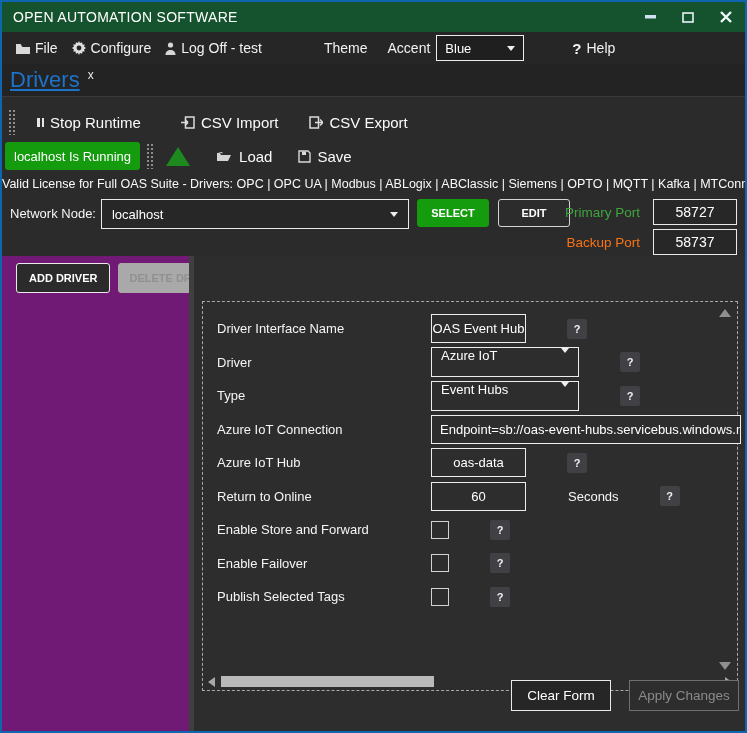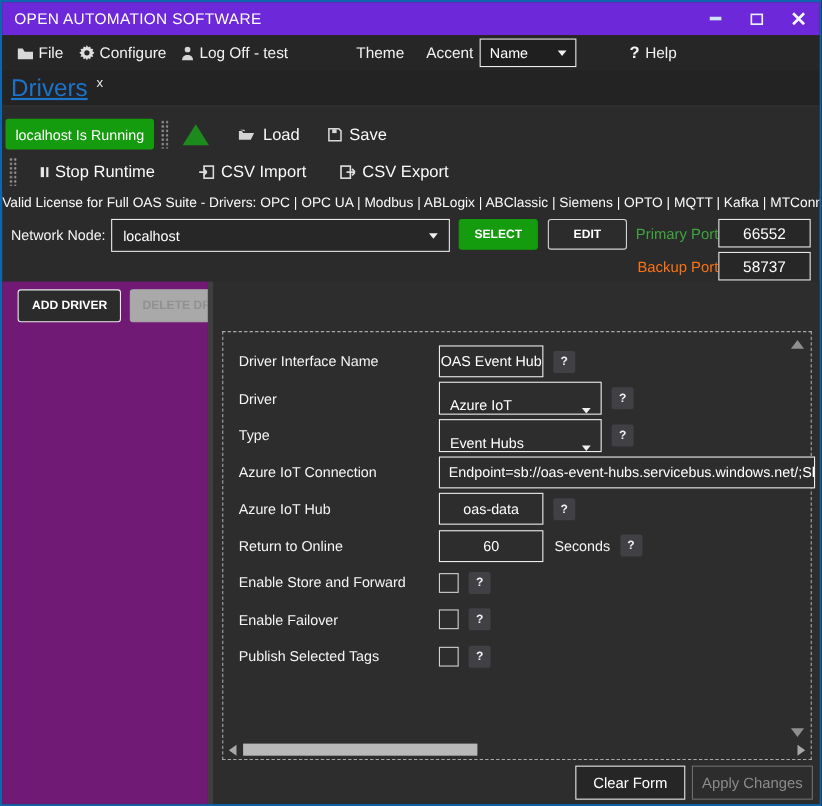--- a/index.html
+++ b/index.html
@@ -1,20 +1,20 @@
 <!DOCTYPE html>
 <html><head>
 <meta charset="utf-8">
 <style>
   * { margin:0; padding:0; box-sizing:border-box; font-family:"Liberation Sans", sans-serif; }
   body { background:#111; width:747px; height:733px; overflow:hidden; }
   .window { width:747px; height:733px; border:2px solid #0f65ae; background:#2b2b2b; display:flex; flex-direction:column; }
 
   
-  .titlebar { height:30px; background:#6d28d9; display:flex; align-items:center; flex:none; }
+  .titlebar { height:30px; background:#14532d; display:flex; align-items:center; flex:none; }
   .title-text { color:#fff; font-size:14px; padding-left:11px; letter-spacing:.3px; }
   .win-controls { margin-left:auto; display:flex; height:100%; }
   .win-btn { width:38px; height:100%; display:flex; align-items:center; justify-content:center; cursor:default; }
 
   
   .menubar { height:32px; background:#262626; display:flex; align-items:center; color:#f2f2f2; font-size:14px; flex:none; }
   .menu-item { display:flex; align-items:center; gap:5px; margin-left:14px; }
   .menu-label { margin-left:20px; }
   .accent-select { margin-left:6px; width:88px; height:26px; border:1px solid #ececec; display:flex; align-items:center; padding:0 8px; font-size:13px; color:#fff; justify-content:space-between; background:#1f1f1f; }
   .caret-down { width:0; height:0; border-left:4px solid transparent; border-right:4px solid transparent; border-top:5px solid #efefef; }
@@ -40,56 +40,56 @@
   
   .license { text-align:center; color:#fafafa; font-size:12.5px; padding:4px 0 5px 0; white-space:nowrap; overflow:hidden; flex:none; }
 
   
   .network { position:relative; height:60px; flex:none; padding:3px 0 0 8px; display:flex; align-items:flex-start; }
   .net-label { color:#f5f5f5; font-size:13px; line-height:30px; }
   .node-select { width:308px; height:30px; border:1px solid #e9e9e9; margin-left:5px; display:flex; align-items:center; justify-content:space-between; padding:12px 10px; color:#fff; font-size:13px; background:#272727; }
   .btn-green { margin-left:8px; width:72px; height:28px; background:#149b0e; border:1px solid #149b0e; border-radius:3px; color:#fff; font-weight:bold; font-size:11px; display:flex; align-items:center; justify-content:center; }
   .btn-dark { margin-left:9px; width:72px; height:28px; background:#2c2c2c; border:1px solid #d4d4d4; border-radius:3px; color:#fff; font-weight:bold; font-size:11px; display:flex; align-items:center; justify-content:center; }
   .ports { position:absolute; right:8px; top:3px; display:flex; flex-direction:column; gap:4px; }
-  .port-row { display:flex; align-items:center; justify-content:flex-end; }
+  .port-row { display:flex; align-items:center; justify-content:flex-end; gap:13px; }
   .port-label { font-size:13.5px; }
   .port-label.green { color:#3fa43f; }
   .port-label.white { color:#f97316; }
   .port-box { width:84px; height:26px; border:1px solid #e9e9e9; background:#272727; color:#fff; font-size:14px; display:flex; align-items:center; justify-content:center; }
 
   
   .main { flex:1; display:flex; min-height:0; }
   .left-panel { width:187px; background:#701a75; overflow:hidden; flex:none; padding-top:7px; }
   .left-btn-row { display:flex; gap:8px; padding-left:14px; }
   .btn-outline { height:30px; padding:0 12px; background:#2b2b2b; border:1px solid #eaeaea; border-radius:3px; color:#fff; font-weight:bold; font-size:11px; display:flex; align-items:center; white-space:nowrap; }
   .btn-disabled-gray { height:30px; padding:0 10px; background:#a9a9a9; border:1px solid #a9a9a9; border-radius:3px; color:#8f9192; font-weight:bold; font-size:11px; display:flex; align-items:center; white-space:nowrap; flex:none; }
   .splitter { width:5px; background:#3f3f3f; flex:none; }
   .right-panel { flex:1; background:#2d2d2e; position:relative; min-width:0; }
 
   
   .form-panel { position:absolute; top:45px; left:8px; right:7px; bottom:40px; border:1px dashed #a9a9a9; padding-top:10px; }
-  .frow { display:flex; align-items:center; height:33.5px; padding-left:14px; }
+  .frow { display:flex; align-items:center; height:33.5px; padding-left:14px;gap:32px; }
   .flabel { width:182px; color:#f5f5f5; font-size:13px; flex:none; }
   .finput { width:95px; height:29px; border:1px solid #ededed; background:#2d2d2e; color:#fff; font-size:13px; display:flex; align-items:center; justify-content:center; flex:none; }
-  .fselect { width:148px; height:30px; border:1px solid #ededed; background:#2d2d2e; color:#fff; font-size:13px; display:flex; align-items:flex-end; justify-content:space-between; padding:0 9px; flex:none; }
+  .fselect { width:148px; height:30px; border:1px solid #ededed; background:#2d2d2e; color:#fff; font-size:13px; display:flex; align-items:flex-start; justify-content:space-between; padding:0 9px; flex:none; }
   .fwide { flex:1; height:29px; border:1px solid #ededed; background:#2d2d2e; color:#fff; font-size:13px; display:flex; align-items:center; padding-left:8px; white-space:nowrap; overflow:hidden; margin-right:-4px; position:relative; z-index:1; }
   .qbtn { width:20px; height:20px; margin-left:9px; background:#404045; border-radius:2px; color:#f0f0f0; font-size:11px; font-weight:bold; display:flex; align-items:center; justify-content:center; flex:none; }
   .suffix { color:#f5f5f5; font-size:13px; margin-left:10px; }
   .checkbox { width:18px; height:18px; border:1px solid #d2d2d2; background:#2d2d2e; flex:none; }
 
   
   .sb-up { position:absolute; top:7px; right:6px; width:0; height:0; border-left:6px solid transparent; border-right:6px solid transparent; border-bottom:8px solid #8f8f8f; }
   .sb-down { position:absolute; bottom:20px; right:6px; width:0; height:0; border-left:6px solid transparent; border-right:6px solid transparent; border-top:8px solid #8f8f8f; }
   .hscroll { position:absolute; left:3px; right:3px; bottom:2px; height:13px; }
   .hs-left { position:absolute; left:2px; top:2px; width:0; height:0; border-top:5px solid transparent; border-bottom:5px solid transparent; border-right:7px solid #a8a8a8; }
   .hs-right { position:absolute; right:2px; top:2px; width:0; height:0; border-top:5px solid transparent; border-bottom:5px solid transparent; border-left:7px solid #a8a8a8; }
   .hs-thumb { position:absolute; left:15px; top:1px; width:213px; height:11px; background:#b9b9b9; }
 
   
-  .footer-btns { position:absolute; right:6px; bottom:4px; display:flex; gap:6px;align-items:center; }
+  .footer-btns { position:absolute; right:6px; bottom:20px; display:flex; gap:18px;align-items:center; }
   .clear-btn { width:100px; height:31px; background:#262626; border:1px solid #eaeaea; color:#fff; font-size:13.5px; display:flex; align-items:center; justify-content:center; }
   .apply-btn { width:110px; height:31px; background:#2d2d2e; border:1px solid #6f6f6f; color:#8b8b8b; font-size:13.5px; display:flex; align-items:center; justify-content:center; }
 </style>
 </head>
 <body>
 
 <div class="window">
 
   <div class="titlebar">
     <span class="title-text">OPEN AUTOMATION SOFTWARE</span>
@@ -129,93 +129,93 @@
     <div class="menu-item">
       <svg width="11" height="13">
         <circle cx="5.5" cy="3" r="2.6" fill="#d6d6d6"></circle>
           <path d="M0.5 13 c0-3.4 2.2-5 5-5 s5 1.6 5 5 z" fill="#d6d6d6"></path>
       </svg>
       <span>Log Off - test</span>
     </div>
     <span class="menu-label" style="margin-left:62px">Theme</span>
     <span class="menu-label">Accent</span>
     <div class="accent-select">
-      <span>Name</span>
+      <span>Blue</span>
       <span class="caret-down"></span>
     </div>
     <div class="menu-item menu-help">
       <span class="help-q">?</span>
       <span>Help</span>
     </div>
   </div>
 
   <div class="tabstrip">
     <span class="tab-title">Drivers</span>
     <span class="tab-close">x</span>
   </div>
 
   <div class="toolbar">
+    <div class="tool-row">
+      <div class="grip"></div>
+      <button class="tbtn" style="margin-left:22px">
+        <span class="pause-icon">
+            <i></i>
+            <i></i>
+          </span>
+        <span>Stop Runtime</span>
+      </button>
+      <button class="tbtn" style="margin-left:40px">
+        <svg width="14" height="13">
+          <rect x="4.5" y="1" width="8.5" height="11" fill="none" stroke="#dcdcdc" stroke-width="1.5"></rect>
+          <path d="M0 6.5 h7 M7 6.5 l-3 -3 M7 6.5 l-3 3" stroke="#dcdcdc" stroke-width="1.5" fill="none"></path>
+        </svg>
+        <span>CSV Import</span>
+      </button>
+      <button class="tbtn" style="margin-left:31px">
+        <svg width="14" height="13">
+          <rect x="1" y="1" width="8.5" height="11" fill="none" stroke="#dcdcdc" stroke-width="1.5"></rect>
+          <path d="M6 6.5 h8 M14 6.5 l-3 -3 M14 6.5 l-3 3" stroke="#dcdcdc" stroke-width="1.5" fill="none"></path>
+        </svg>
+        <span>CSV Export</span>
+      </button>
+    </div>
     <div class="tool-row">
       <div class="status-btn">localhost Is Running</div>
       <div class="grip"></div>
       <div class="tri-up"></div>
       <button class="tbtn" style="margin-left:27px">
         <svg width="16" height="12">
             <path d="M0 3 v8 h11 l3-6 h-10 l-1-2 z M1 2 h4 l1 1.5" fill="#d4d4d4"></path>
           </svg>
         <span>Load</span>
       </button>
       <button class="tbtn" style="margin-left:26px">
         <svg width="13" height="13">
           <path d="M1 1 h9 l2 2 v9 H1 z" fill="none" stroke="#d8d8d8" stroke-width="1.4"></path>
           <rect x="4" y="1.5" width="4" height="3.5" fill="#d8d8d8"></rect>
         </svg>
         <span>Save</span>
       </button>
     </div>
-    <div class="tool-row">
-      <div class="grip"></div>
-      <button class="tbtn" style="margin-left:22px">
-        <span class="pause-icon">
-            <i></i>
-            <i></i>
-          </span>
-        <span>Stop Runtime</span>
-      </button>
-      <button class="tbtn" style="margin-left:40px">
-        <svg width="14" height="13">
-          <rect x="4.5" y="1" width="8.5" height="11" fill="none" stroke="#dcdcdc" stroke-width="1.5"></rect>
-          <path d="M0 6.5 h7 M7 6.5 l-3 -3 M7 6.5 l-3 3" stroke="#dcdcdc" stroke-width="1.5" fill="none"></path>
-        </svg>
-        <span>CSV Import</span>
-      </button>
-      <button class="tbtn" style="margin-left:31px">
-        <svg width="14" height="13">
-          <rect x="1" y="1" width="8.5" height="11" fill="none" stroke="#dcdcdc" stroke-width="1.5"></rect>
-          <path d="M6 6.5 h8 M14 6.5 l-3 -3 M14 6.5 l-3 3" stroke="#dcdcdc" stroke-width="1.5" fill="none"></path>
-        </svg>
-        <span>CSV Export</span>
-      </button>
-    </div>
   </div>
 
   <div class="license">Valid License for Full OAS Suite - Drivers: OPC | OPC UA | Modbus | ABLogix | ABClassic | Siemens | OPTO | MQTT | Kafka | MTConnect |</div>
 
   <div class="network">
     <span class="net-label">Network Node:</span>
     <div class="node-select">
       <span>localhost</span>
       <span class="caret-down"></span>
     </div>
     <div class="btn-green">SELECT</div>
     <div class="btn-dark">EDIT</div>
     <div class="ports">
       <div class="port-row">
         <span class="port-label green">Primary Port</span>
-        <div class="port-box">66552</div>
+        <div class="port-box">58727</div>
       </div>
       <div class="port-row">
         <span class="port-label white">Backup Port</span>
         <div class="port-box">58737</div>
       </div>
     </div>
   </div>
 
   <div class="main">
     <div class="left-panel">

